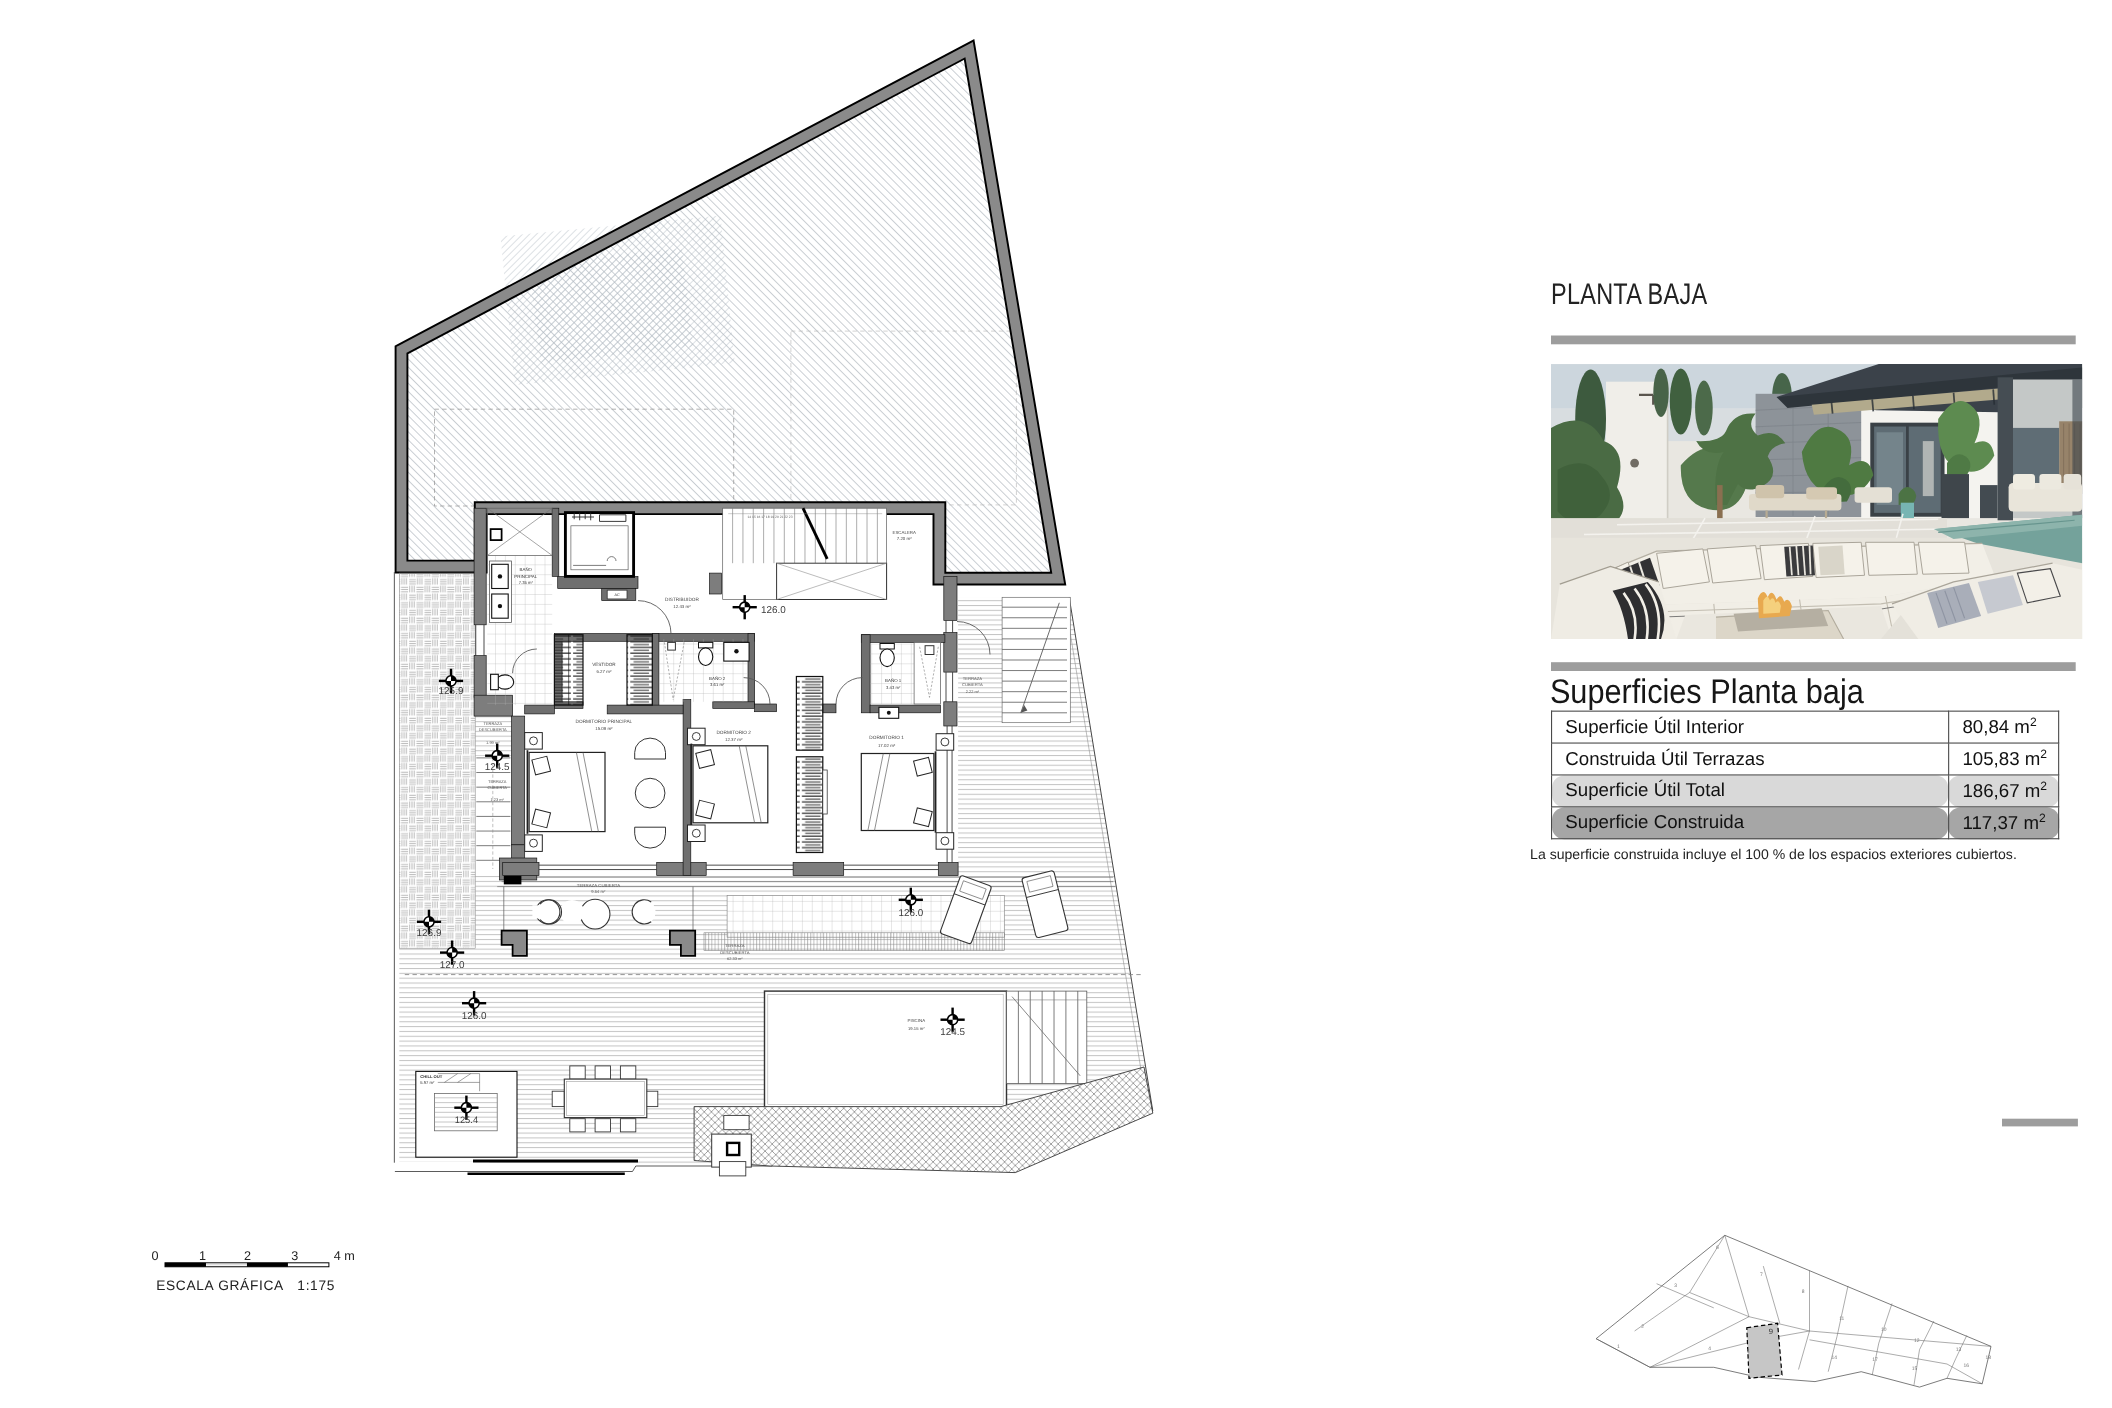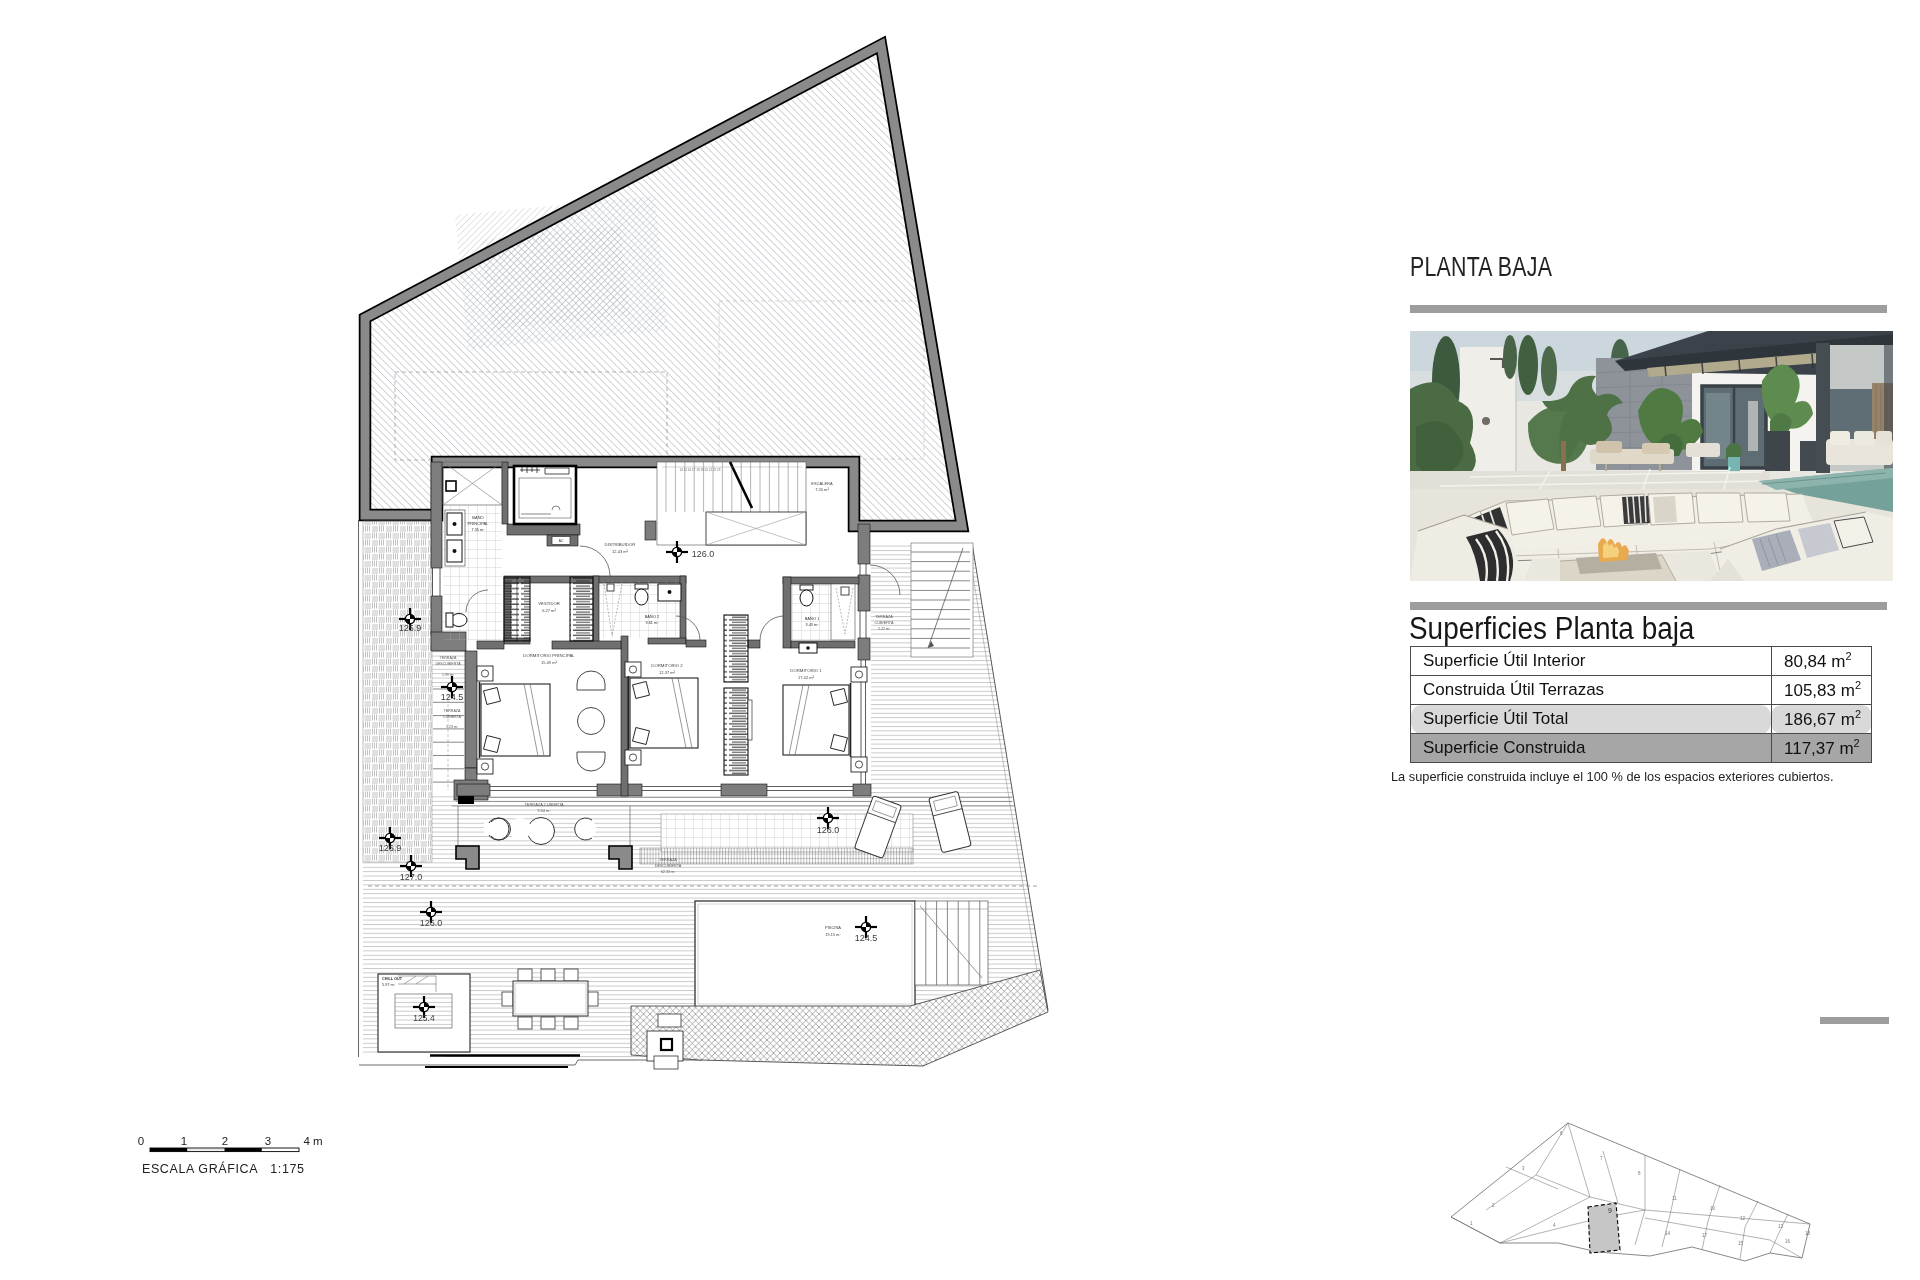--- a/index.html
+++ b/index.html
@@ -9,21 +9,21 @@
   #title{left:1410px;top:252px;font-size:27px;letter-spacing:0.3px;color:#222;transform:scaleX(0.79);transform-origin:left top;}
   .bar{background:#9d9d9d;height:8px;}
   #bar1{left:1410px;top:305px;width:477px;}
   #bar2{left:1410px;top:602px;width:477px;}
   #bar3{left:1820px;top:1017px;width:69px;height:7px;}
   #heading{left:1409px;top:611px;font-size:31px;color:#161616;transform:scaleX(0.9);transform-origin:left top;}
   #stable{left:1410px;top:646px;width:462px;border-collapse:collapse;font-size:17px;color:#111;}
   #stable td{border:1px solid #4a4a4a;height:28px;padding:0 10px 0 12px;}
   #stable td.v{text-align:left;white-space:nowrap;}
   #stable tr.g1 td{background:#d9d9d9;border-radius:11px;}
-  #stable tr.g2 td{background:#a6a6a6;}
+  #stable tr.g2 td{background:#a6a6a6;border-radius:11px;}
   sup{font-size:11px;}
   #foot{left:1391px;top:769px;font-size:12.8px;color:#222;}
 </style>
 </head>
 <body>
 
 <svg id="plan" class="abs" style="left:0;top:0" width="1100" height="1280" viewBox="0 0 1100 1280">
 <defs>
 <pattern id="hr" width="5.2" height="5.2" patternUnits="userSpaceOnUse" patternTransform="rotate(-45)">
   <line x1="0" y1="0" x2="0" y2="5.2" stroke="#9aa3ad" stroke-width="0.95"></line>

